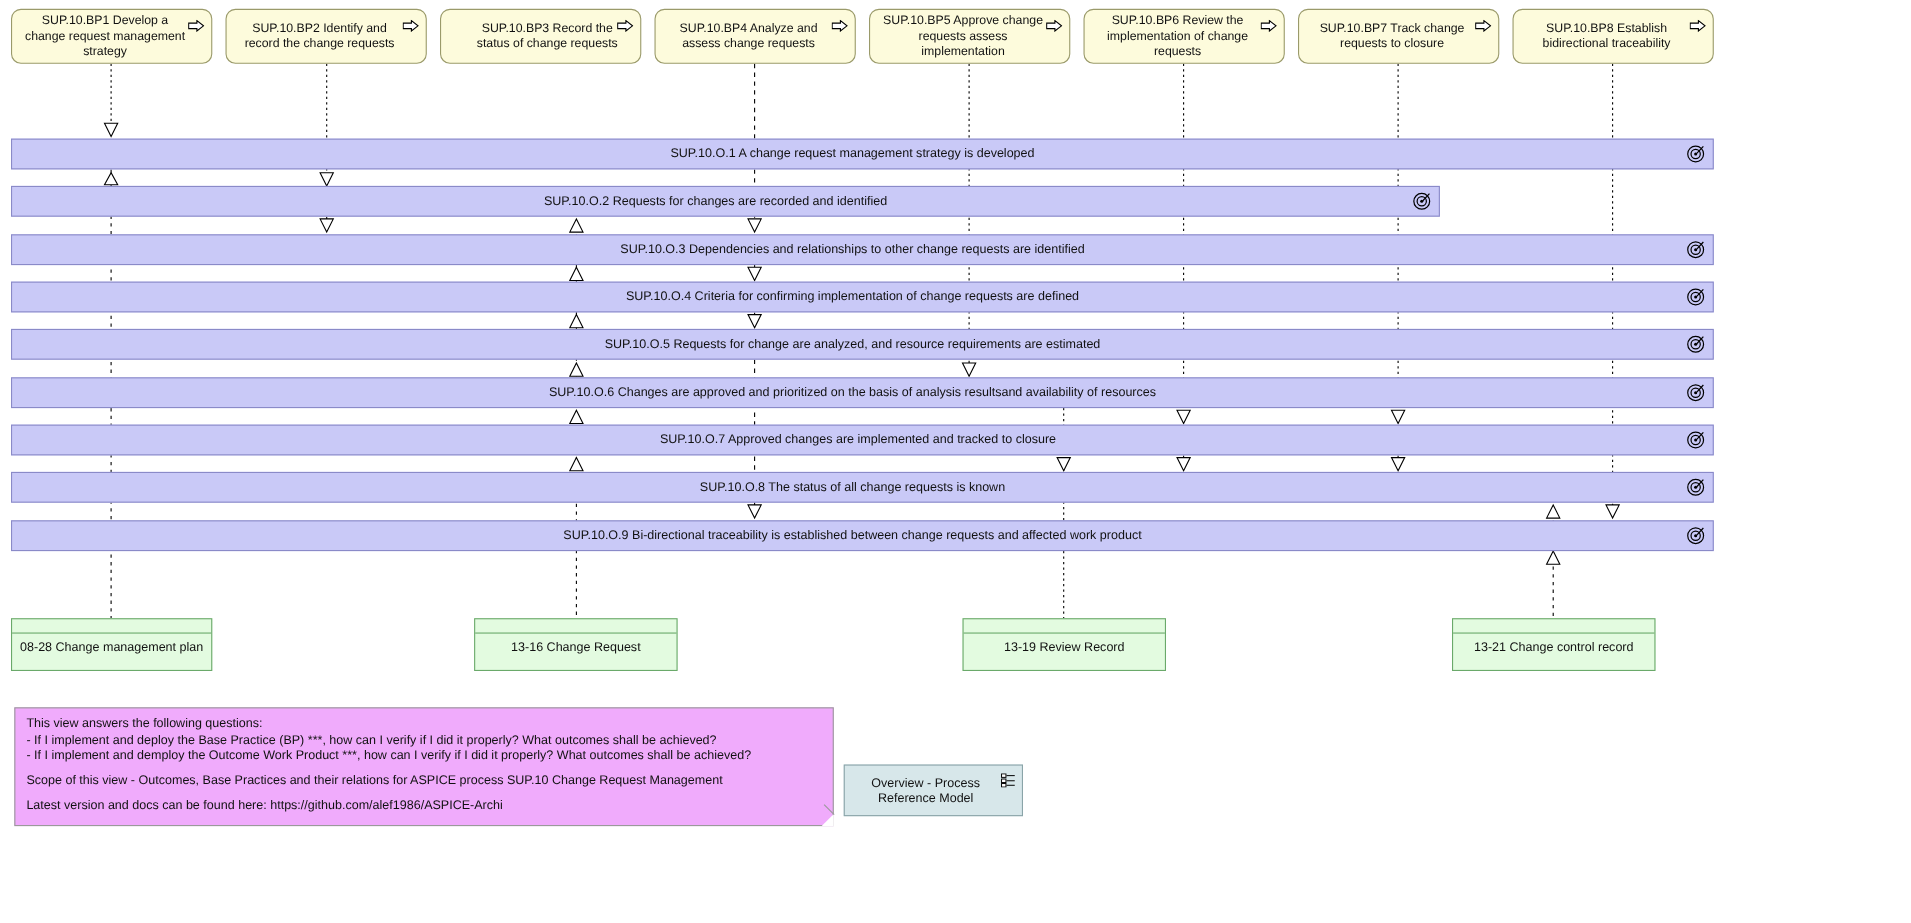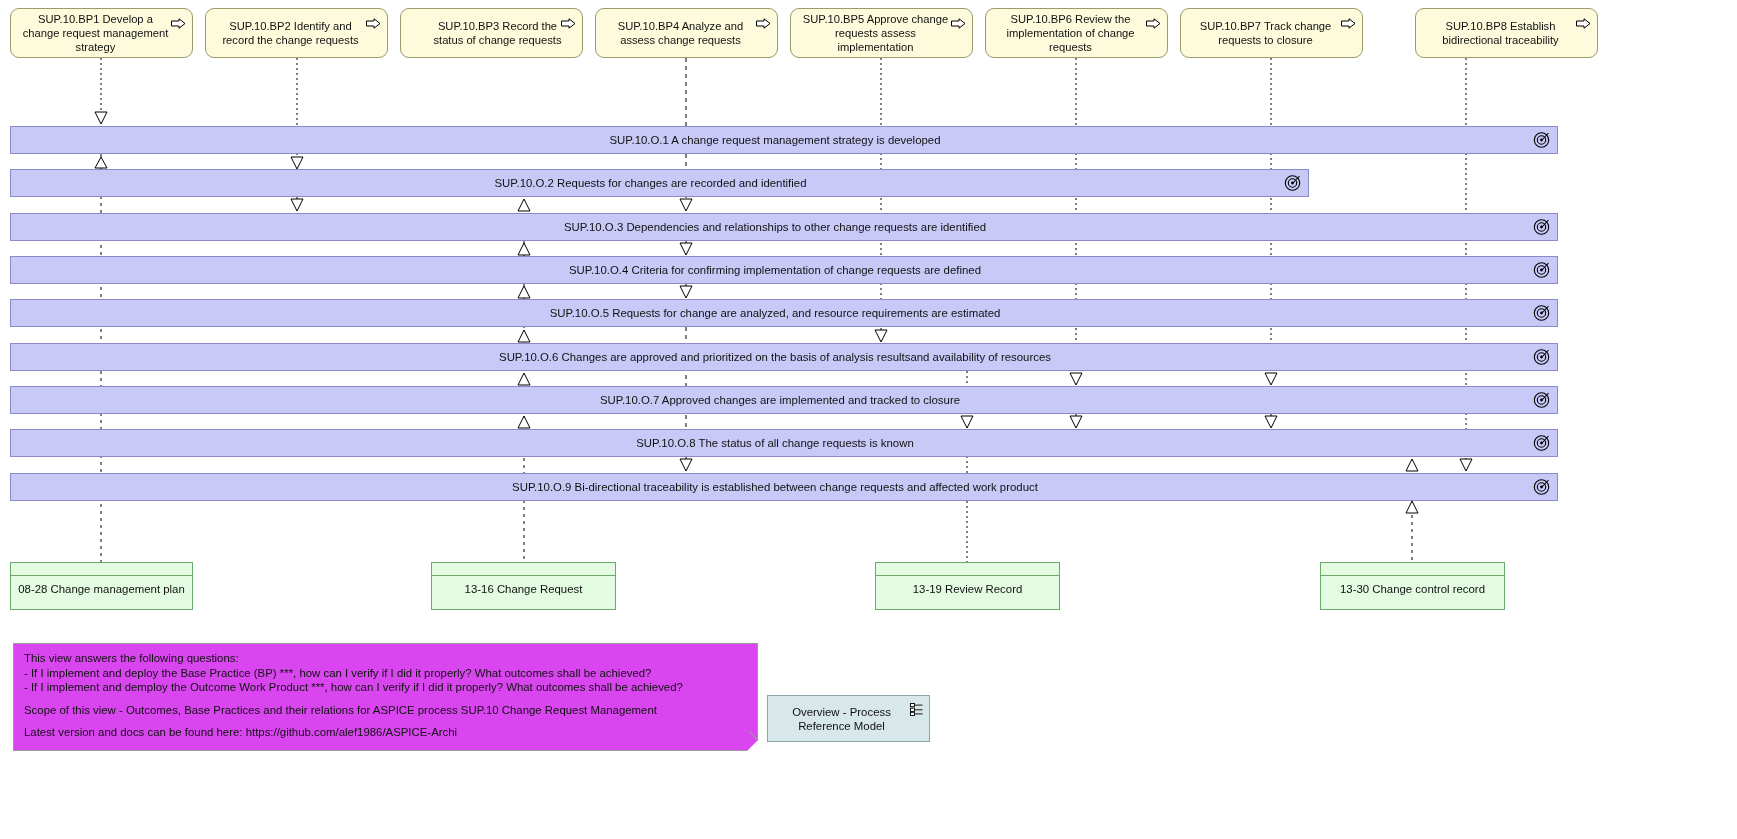--- a/index.html
+++ b/index.html
@@ -97,21 +97,21 @@
     line-height: 14px;
     color: #111111;
     text-align: center;
     padding-top: 6px;
   }
 
   
   .note {
     position: absolute;
     box-sizing: border-box;
-    background: #d946ef;
+    background: #f0abfc;
     border: 1px solid #9a9a9a;
     padding: 7px 10px 4px 10px;
   }
   .note .note-line {
     font-size: 11.4px;
     line-height: 14.6px;
     color: #111111;
     white-space: pre;
   }
   .note .note-gap { height: 8px; }
@@ -265,21 +265,21 @@
     <svg class="proc-icon" viewBox="0 0 15 11">
         <path d="M0.5,3 L8,3 L8,0.8 L14,5.5 L8,10.2 L8,8 L0.5,8 Z" fill="#ffffff" stroke="#000000" stroke-width="1"></path>
       </svg>
   </div>
   <div class="bp" style="left:1180px; top:8px; width:183px; height:50px;">
     <span class="bp-label">SUP.10.BP7 Track change requests to closure</span>
     <svg class="proc-icon" viewBox="0 0 15 11">
         <path d="M0.5,3 L8,3 L8,0.8 L14,5.5 L8,10.2 L8,8 L0.5,8 Z" fill="#ffffff" stroke="#000000" stroke-width="1"></path>
       </svg>
   </div>
-  <div class="bp" style="left:1375px; top:8px; width:183px; height:50px;margin-left:40px;">
+  <div class="bp" style="left:1375px; top:8px; width:183px; height:50px;">
     <span class="bp-label">SUP.10.BP8 Establish bidirectional traceability</span>
     <svg class="proc-icon" viewBox="0 0 15 11">
         <path d="M0.5,3 L8,3 L8,0.8 L14,5.5 L8,10.2 L8,8 L0.5,8 Z" fill="#ffffff" stroke="#000000" stroke-width="1"></path>
       </svg>
   </div>
 
   <div class="outcome" style="left:10px; top:126px; width:1548px; height:28px;">
     <span class="oc-label">SUP.10.O.1 A change request management strategy is developed</span>
     <svg class="goal-icon" viewBox="0 0 17 17">
         <circle cx="8.5" cy="8.5" r="7.2" fill="none" stroke="#000000" stroke-width="1.1"></circle>
@@ -368,21 +368,21 @@
   <div class="wp" style="left:431px; top:562px; width:185px; height:48px;">
     <div class="wp-bar"></div>
     <div class="wp-label">13-16 Change Request</div>
   </div>
   <div class="wp" style="left:875px; top:562px; width:185px; height:48px;">
     <div class="wp-bar"></div>
     <div class="wp-label">13-19 Review Record</div>
   </div>
   <div class="wp" style="left:1320px; top:562px; width:185px; height:48px;">
     <div class="wp-bar"></div>
-    <div class="wp-label">13-30 Change control record</div>
+    <div class="wp-label">13-21 Change control record</div>
   </div>
 
   <div class="note" style="left:13px; top:643px; width:745px; height:108px;">
     <div class="note-line">This view answers the following questions:</div>
     <div class="note-line">- If I implement and deploy the Base Practice (BP) ***, how can I verify if I did it properly? What outcomes shall be achieved?</div>
     <div class="note-line">- If I implement and demploy the Outcome Work Product ***, how can I verify if I did it properly? What outcomes shall be achieved?</div>
     <div class="note-gap"></div>
     <div class="note-line">Scope of this view - Outcomes, Base Practices and their relations for ASPICE process SUP.10 Change Request Management</div>
     <div class="note-gap"></div>
     <div class="note-line">Latest version and docs can be found here: https://github.com/alef1986/ASPICE-Archi</div>

